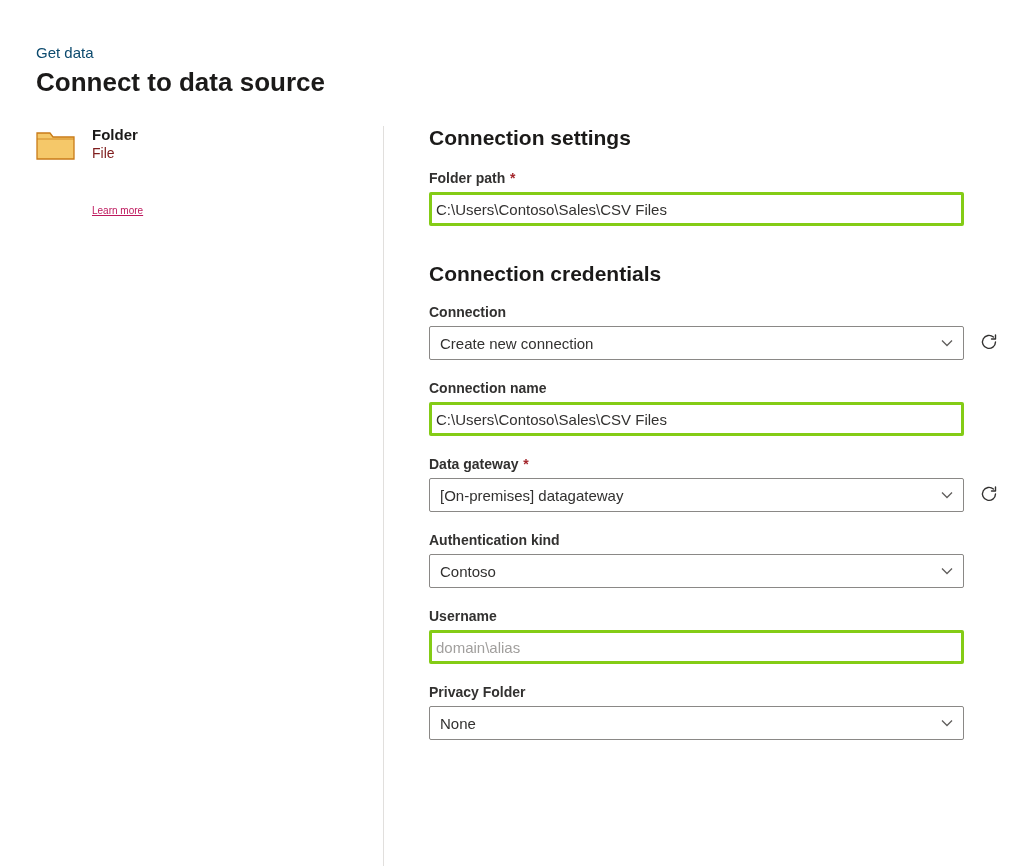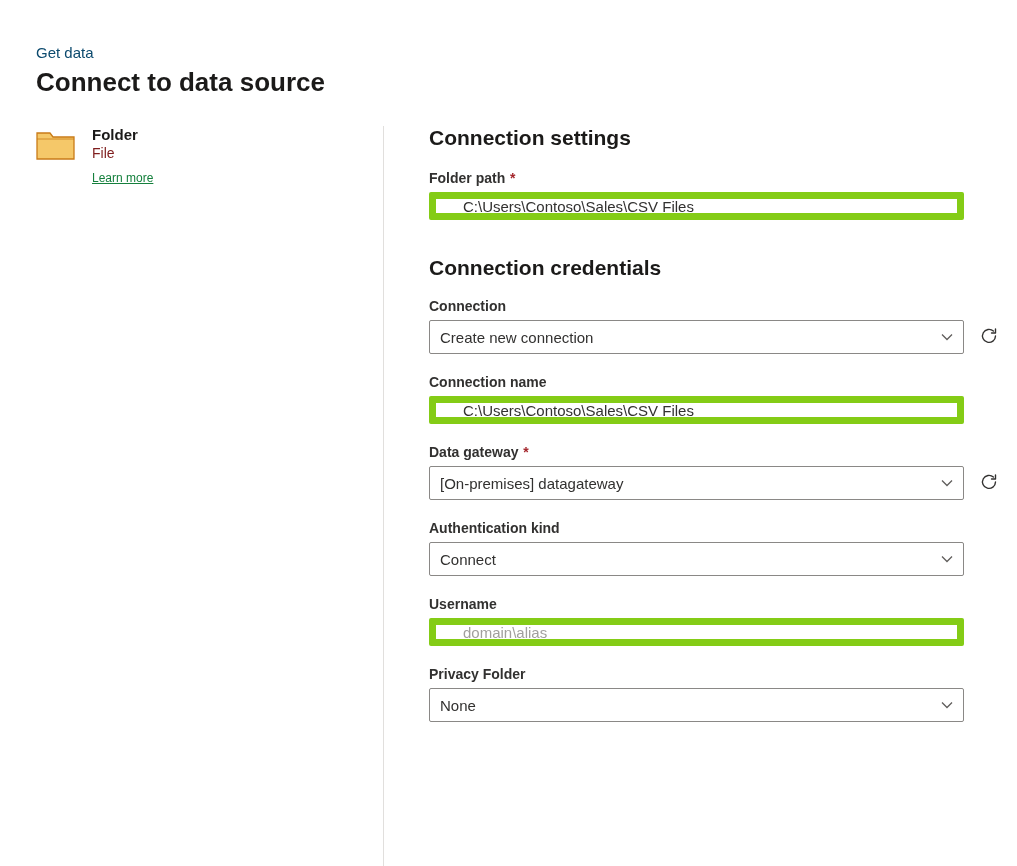--- a/index.html
+++ b/index.html
@@ -59,25 +59,26 @@
       font-size: 15px;
       font-weight: 600;
       color: #1b1a19;
     }
     .source-sub {
       font-size: 14px;
       color: #7f1d1d;
       margin-bottom: 8px;
     }
     .learn-more {
-      font-size: 12px;
-      color: #15803d;
+      font-size: 10px;
+      color: #be185d;
       text-decoration: underline;
       cursor: pointer;
       width: fit-content;
+      margin-top: 34px;
     }
     .divider {
       border-left: 1px solid #e1dfdd;
       height: 740px;
     }
     .right-panel {
       flex: 1;
     }
     .section-heading {
       font-size: 21px;
@@ -103,24 +104,24 @@
       color: #a4262c;
       margin-left: 1px;
     }
     .field-row {
       display: flex;
       align-items: center;
       gap: 14px;
     }
     .text-input {
       width: 535px;
-      height: 28px;
-      border: 7px solid #84cc16;
+      height: 34px;
+      border: 3px solid #84cc16;
       border-radius: 2px;
-      padding: 0 27px;
+      padding: 0 4px;
       font-size: 15px;
       font-family: inherit;
       color: #323130;
       background: #fff;
     }
     .text-input::placeholder {
       color: #a19f9d;
     }
     .select-wrap {
       position: relative;
@@ -250,21 +251,21 @@
                 <path d="M16.5 10 A6.5 6.5 0 1 1 14.4 5.1 M16.5 3 L16.5 7 L12.5 7" fill="none" stroke="#323130" stroke-width="1.4" stroke-linecap="round" stroke-linejoin="round"></path>
               </svg>
           </span>
         </button>
       </div>
     </div>
 
     <div class="form-group">
       <label class="form-label">Authentication kind</label>
       <div class="select-wrap">
-        <button class="select-input">Connect</button>
+        <button class="select-input">Contoso</button>
         <span class="chevron">
           <svg viewBox="0 0 14 14">
               <path d="M2 4.5 L7 9.5 L12 4.5" fill="none" stroke="#605e5c" stroke-width="1.3"></path>
             </svg>
         </span>
       </div>
     </div>
 
     <div class="form-group">
       <label class="form-label">Username</label>

